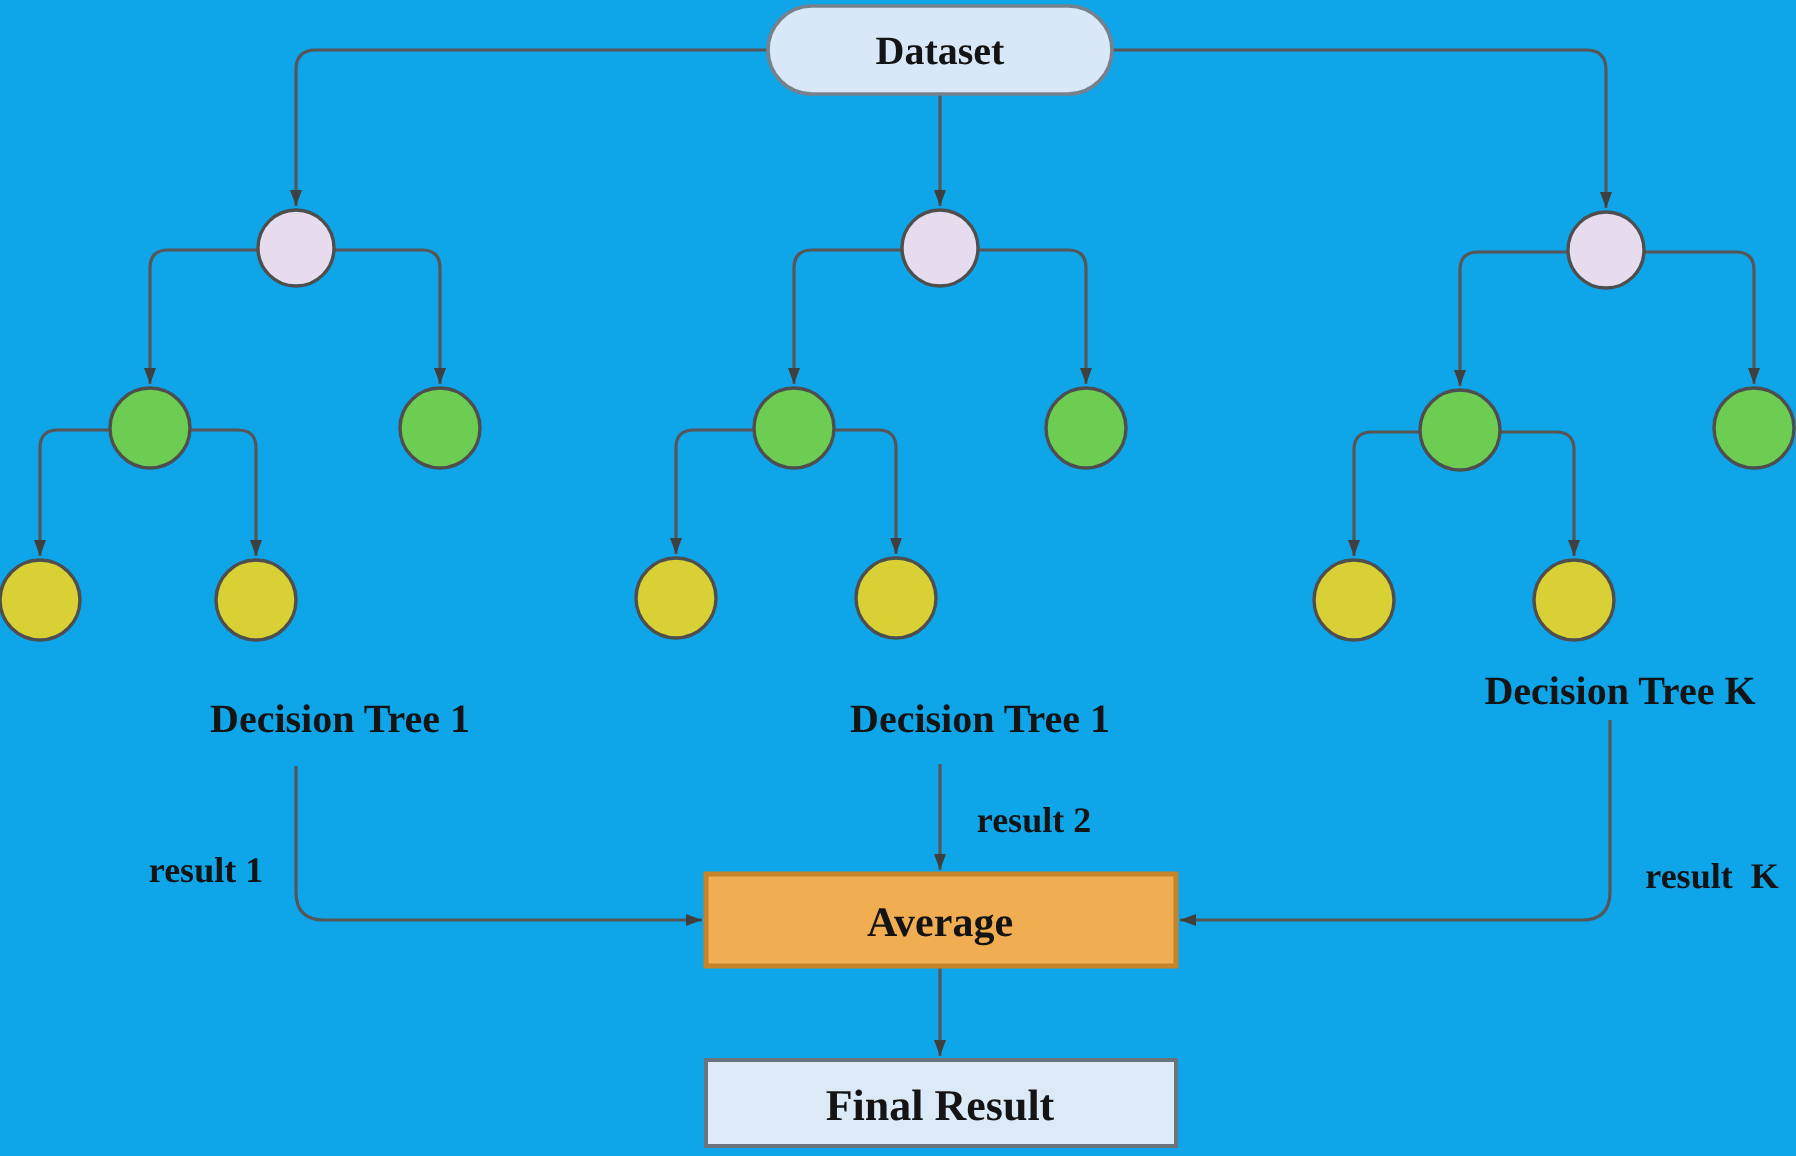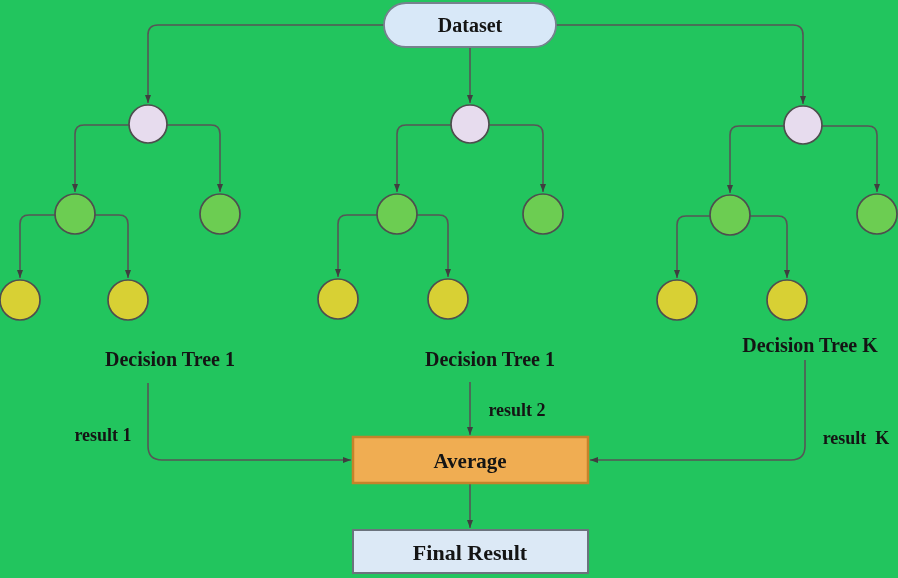--- a/index.html
+++ b/index.html
@@ -1,16 +1,16 @@
 <!DOCTYPE html>
 <html><head>
 <meta charset="utf-8">
 <style>
   html,body{margin:0;padding:0;background:#ffffff;}
-  .stage{width:898px;height:578px;position:relative;background:#22c55e;overflow:hidden;}
+  .stage{width:898px;height:578px;position:relative;background:#0ea5e9;overflow:hidden;}
   text{
     font-family:"Liberation Serif","DejaVu Serif",serif;
     font-weight:bold;
     fill:#141414;
   }
   .lbl-20{font-size:20px;}
   .lbl-18{font-size:18px;}
   .lbl-21{font-size:21px;}
   .lbl-22{font-size:22px;}
 </style>

